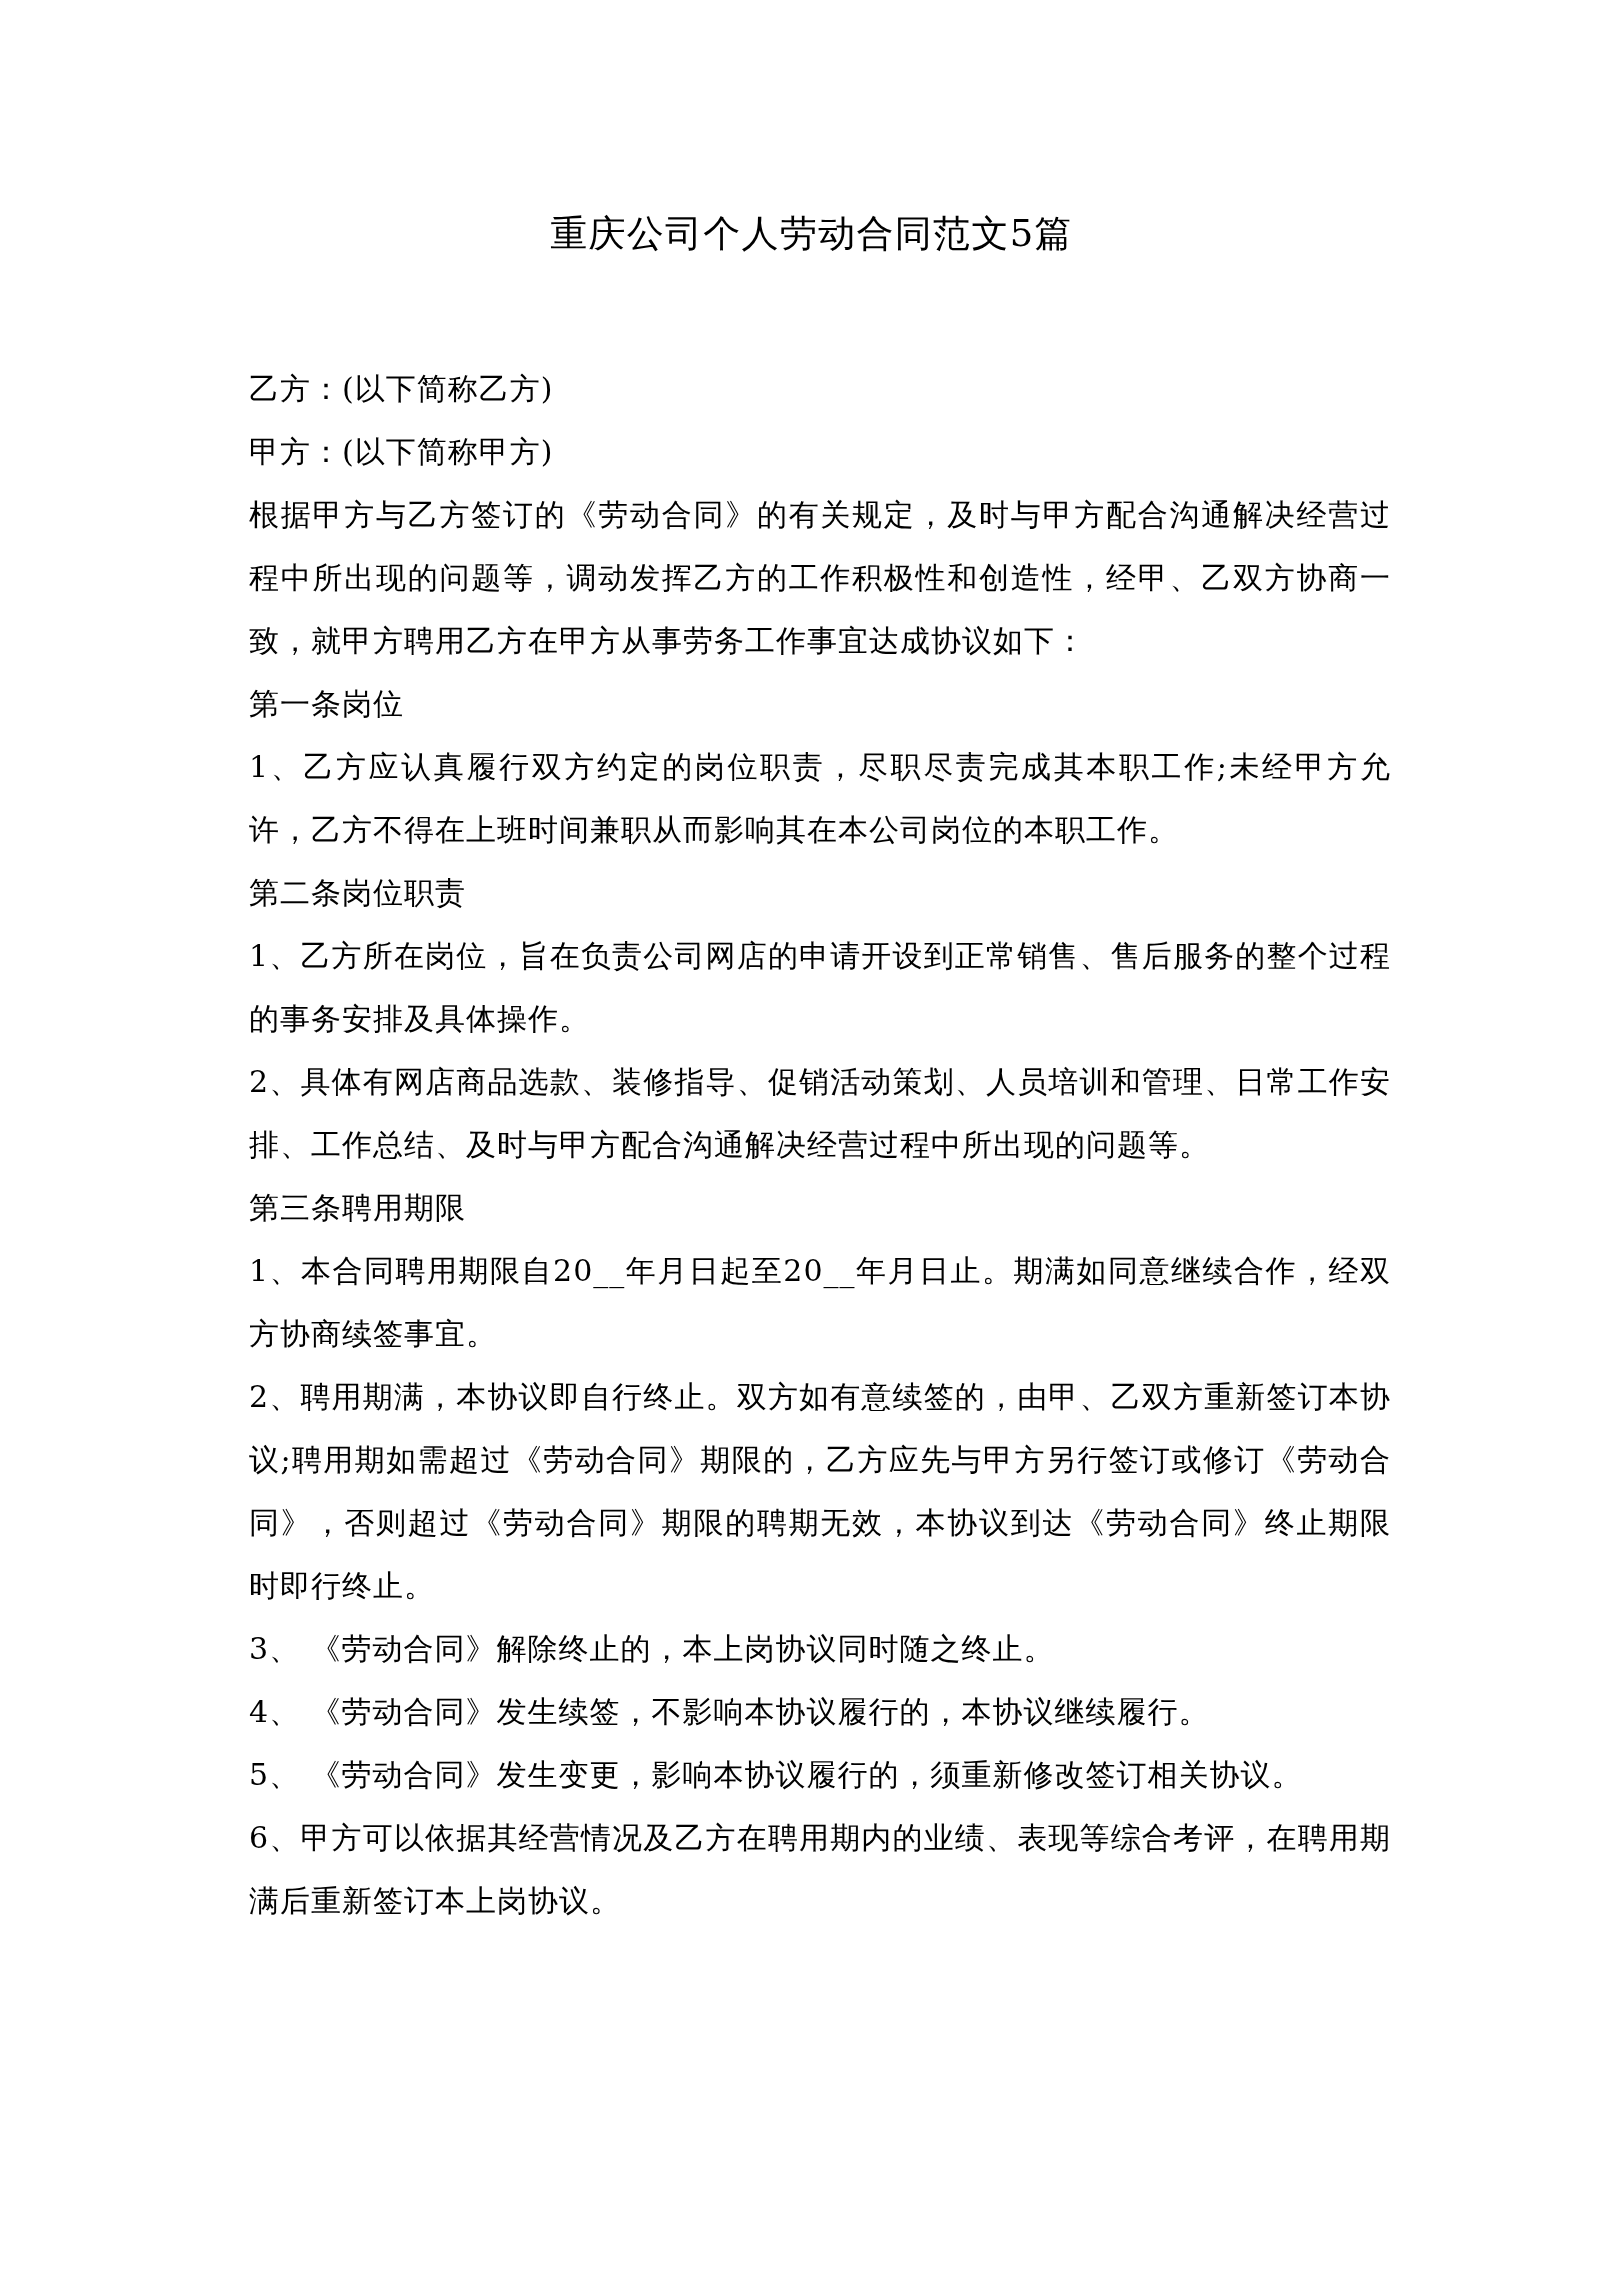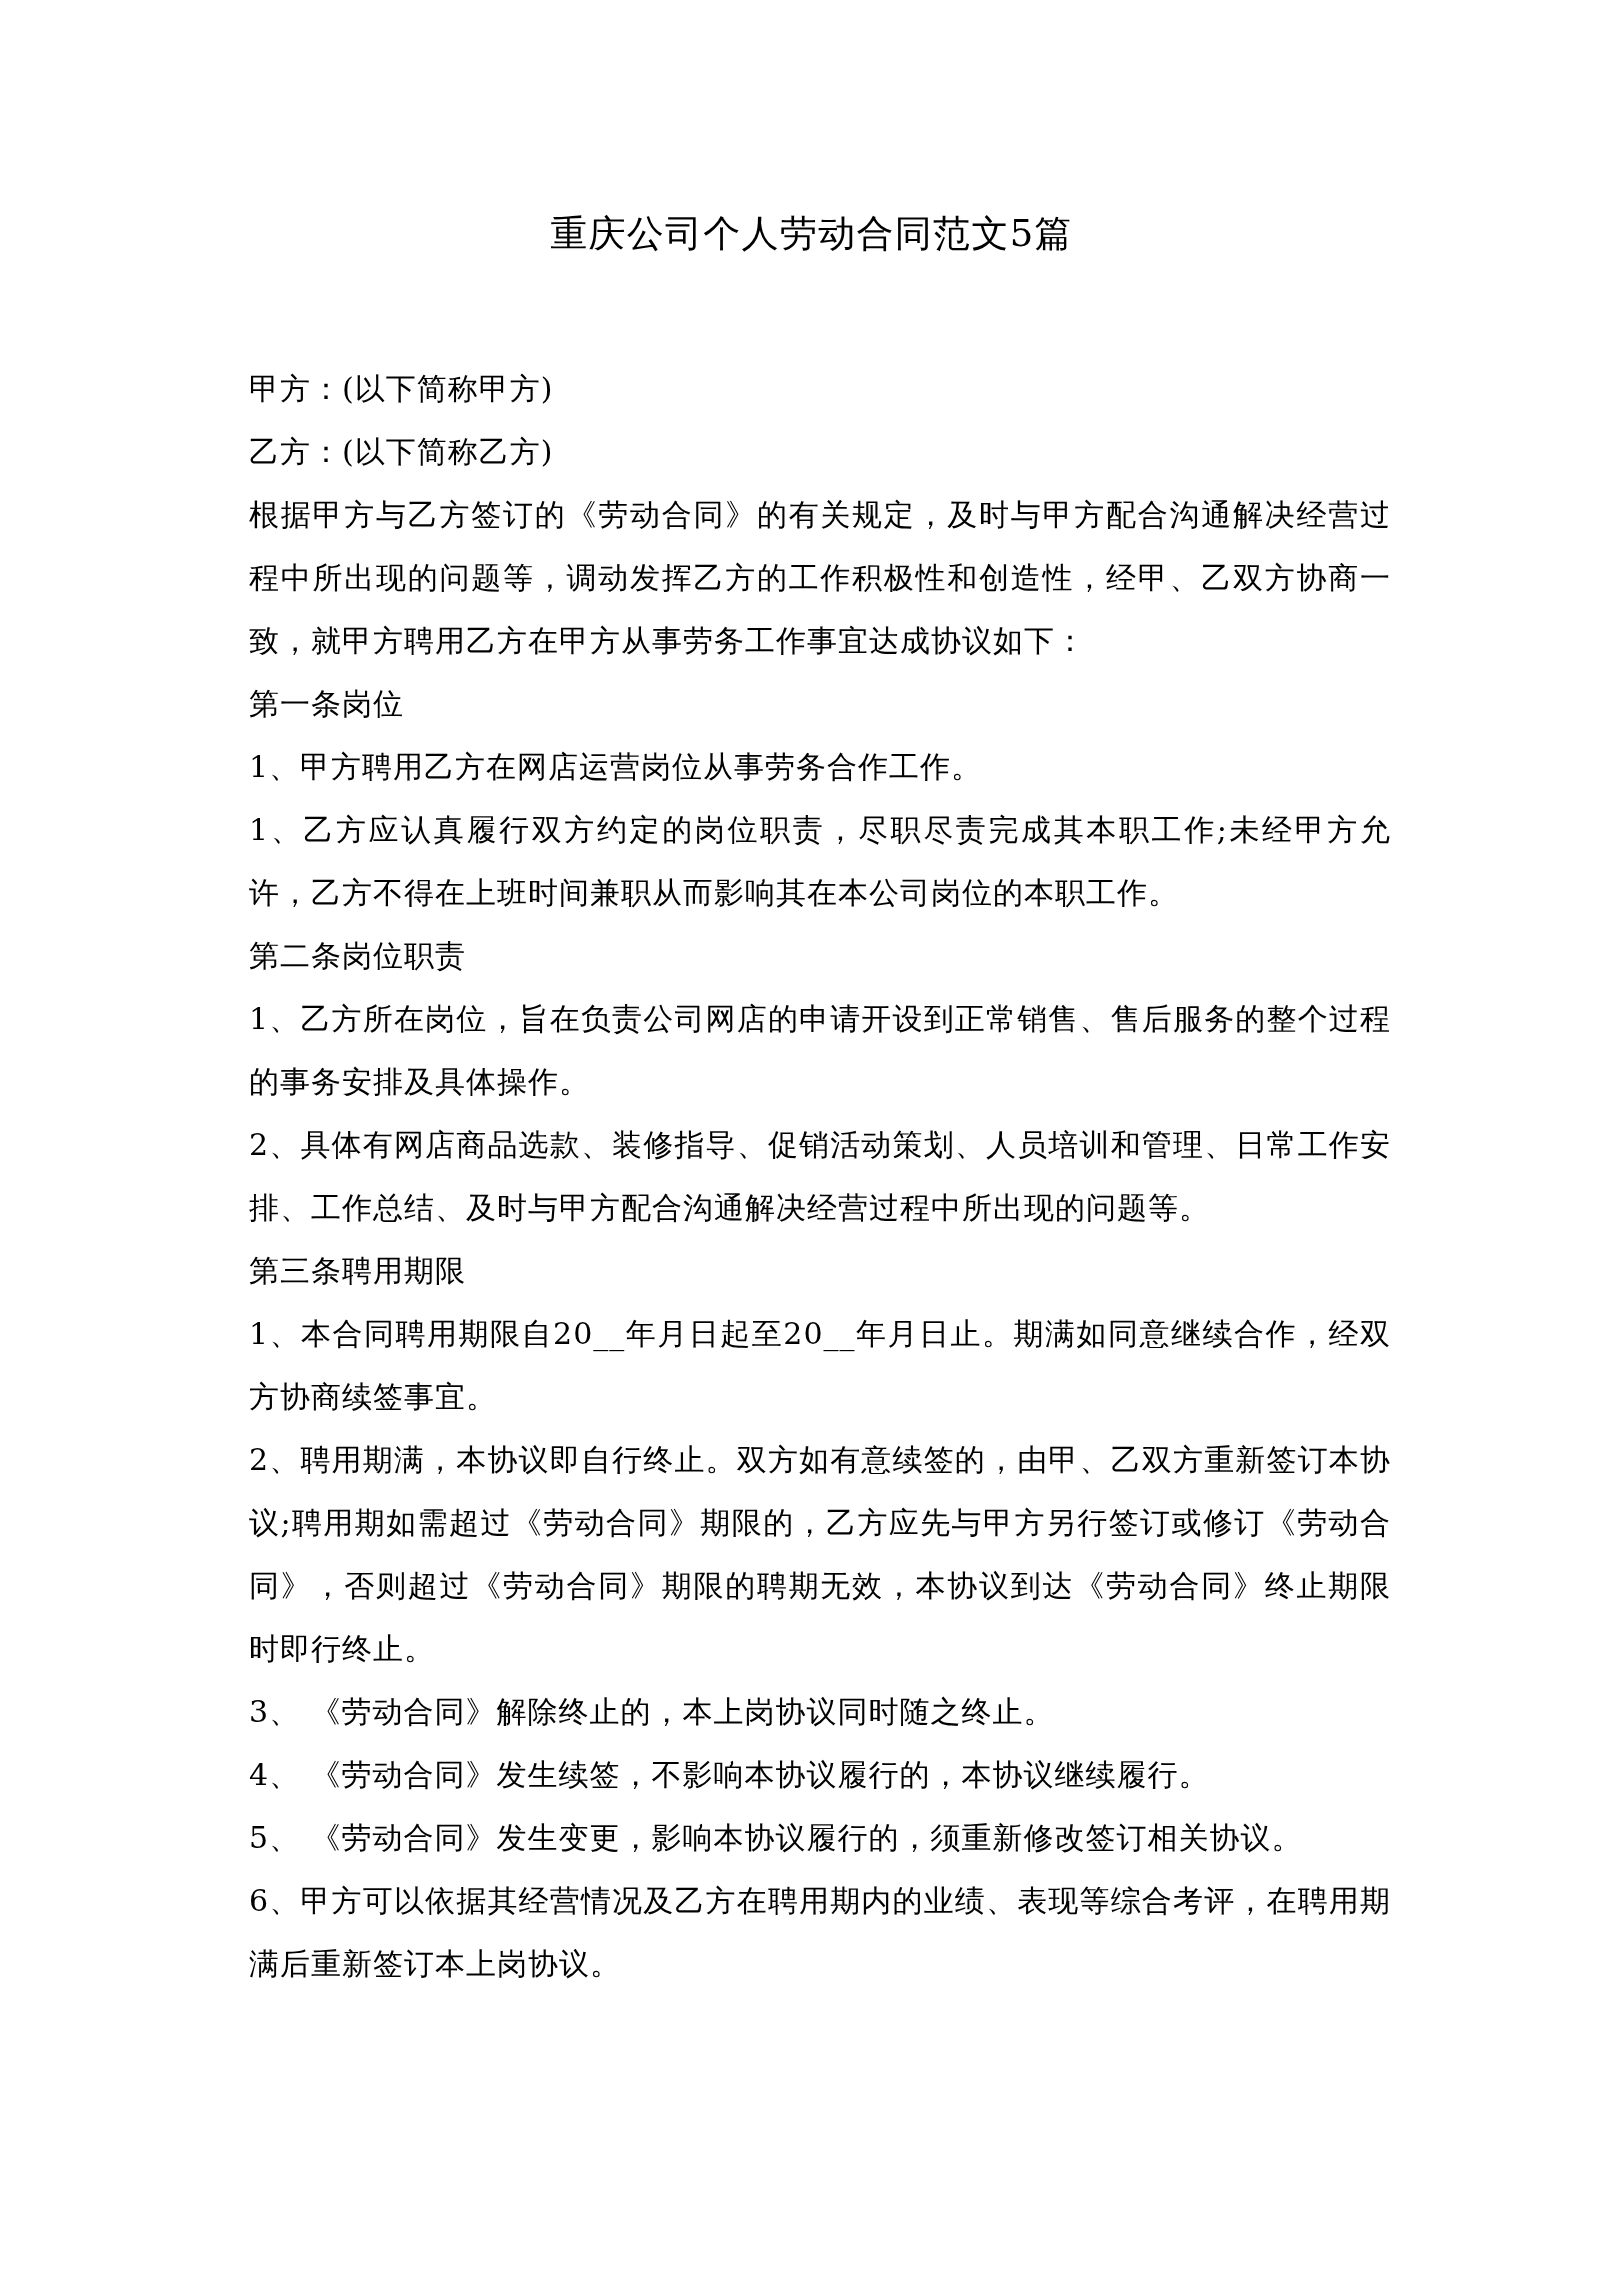--- a/index.html
+++ b/index.html
@@ -52,25 +52,24 @@
       white-space: normal;
     }
   </style>
 </head>
 <body>
 
 <div class="page">
   <h1 class="title">重庆公司个人劳动合同范文5篇</h1>
 
   <div class="body">
+    <p class="para">乙方：(以下简称乙方)</p>
     <p class="para">甲方：(以下简称甲方)</p>
-    <p class="para">乙方：(以下简称乙方)</p>
     <p class="para">根据甲方与乙方签订的《劳动合同》的有关规定，及时与甲方配合沟通解决经营过程中所出现的问题等，调动发挥乙方的工作积极性和创造性，经甲、乙双方协商一致，就甲方聘用乙方在甲方从事劳务工作事宜达成协议如下：</p>
     <p class="para">第一条岗位</p>
-    <p class="para">1、甲方聘用乙方在网店运营岗位从事劳务合作工作。</p>
     <p class="para">1、乙方应认真履行双方约定的岗位职责，尽职尽责完成其本职工作;未经甲方允许，乙方不得在上班时间兼职从而影响其在本公司岗位的本职工作。</p>
     <p class="para">第二条岗位职责</p>
     <p class="para">1、乙方所在岗位，旨在负责公司网店的申请开设到正常销售、售后服务的整个过程的事务安排及具体操作。</p>
     <p class="para">2、具体有网店商品选款、装修指导、促销活动策划、人员培训和管理、日常工作安排、工作总结、及时与甲方配合沟通解决经营过程中所出现的问题等。</p>
     <p class="para">第三条聘用期限</p>
     <p class="para">1、本合同聘用期限自20__年月日起至20__年月日止。期满如同意继续合作，经双方协商续签事宜。</p>
     <p class="para">2、聘用期满，本协议即自行终止。双方如有意续签的，由甲、乙双方重新签订本协议;聘用期如需超过《劳动合同》期限的，乙方应先与甲方另行签订或修订《劳动合同》，否则超过《劳动合同》期限的聘期无效，本协议到达《劳动合同》终止期限时即行终止。</p>
     <p class="para">3、 《劳动合同》解除终止的，本上岗协议同时随之终止。</p>
     <p class="para">4、 《劳动合同》发生续签，不影响本协议履行的，本协议继续履行。</p>
     <p class="para">5、 《劳动合同》发生变更，影响本协议履行的，须重新修改签订相关协议。</p>

